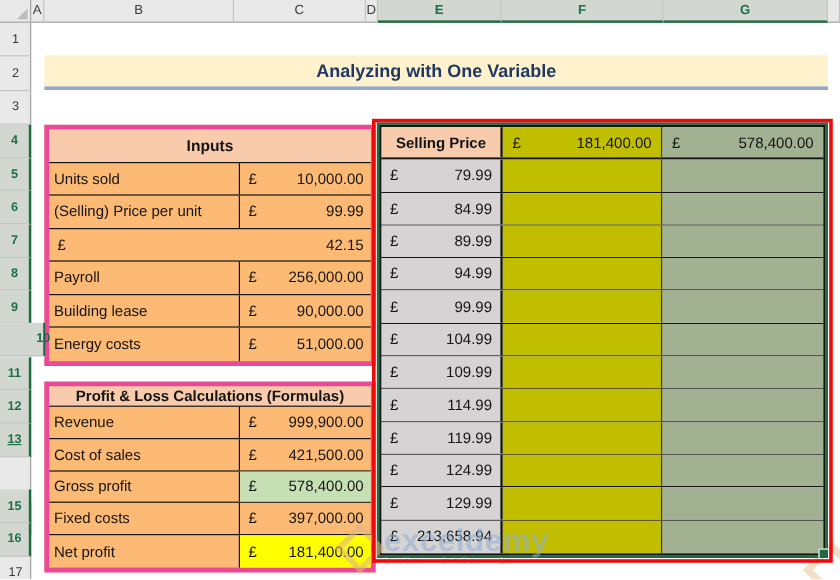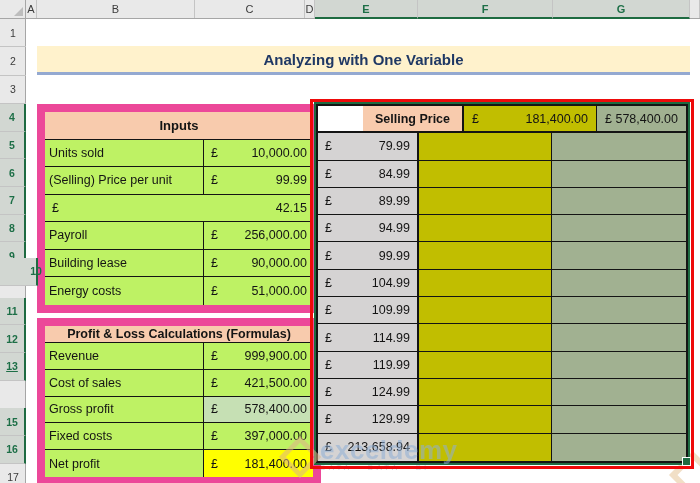--- a/index.html
+++ b/index.html
@@ -24,22 +24,22 @@
   .tri { position:absolute; right:2px; bottom:2px; width:0; height:0;
          border-left:9px solid transparent; border-bottom:9px solid #BDBDBD; }
 
   
   .title-cell { position:absolute; left:37px; top:46px; width:653px; height:29px;
                 background:var(--title_bg); border-bottom:3px solid #94A9D1; box-sizing:border-box;
                 display:flex; align-items:center; justify-content:center;
                 font-weight:bold; font-size:15px; color:var(--title_text); z-index:1; }
 
   
-  .tbl { position:absolute; left:37px; width:268px; background:#bef264;
-         border:8px solid #ec4899; box-sizing:content-box; z-index:2; }
+  .tbl { position:absolute; left:37px; width:268px; background:#fdba74;
+         border:4px solid #ec4899; box-sizing:content-box; z-index:2; }
   #inputs-table { top:104px; }
   #pnl-table { top:318px; }
   .tbl-head { height:27.5px; background:var(--peach_header); display:flex; align-items:center; justify-content:center;
               font-weight:bold; font-size:13px; color:#141414; border-bottom:1px solid #141414; box-sizing:border-box; }
   #pnl-table .tbl-head { height:17px; font-size:12.5px; }
   .t-row { display:flex; height:27.5px; border-bottom:1px solid #141414; box-sizing:border-box;justify-content:center; }
   #pnl-table .t-row { height:26.8px; }
   .t-row:last-child { border-bottom:none; }
   .t-label { width:159px; border-right:1px solid #141414; display:flex; align-items:center;
              padding-left:4px; font-size:12.5px; color:#141414; box-sizing:border-box; }
@@ -55,21 +55,21 @@
         border:2px solid #141414; box-sizing:border-box; box-shadow:0 0 0 2px var(--selection_green); z-index:3; }
   .dt-row { display:flex; height:27.3px; border-bottom:1px solid #141414; box-sizing:border-box; }
   .dt-row:last-child { border-bottom:none; }
   .dt-row.dt-header { border-bottom:2px solid #141414; }
   .dt-cell { display:flex; align-items:center; box-sizing:border-box; font-size:12.5px; color:#141414; overflow:hidden; }
   .dt-cell.e { width:101px; background:var(--gray_column); border-right:2px solid #141414;
                justify-content:space-between; padding:0 7px; }
   .dt-cell.f { width:133px; background:var(--olive_column); border-right:1.5px solid #141414;
                justify-content:space-between; padding:0 8px; }
   .dt-cell.g { flex:1; background:var(--sage_column); justify-content:space-between; padding:0 8px; }
-  .dt-header .dt-cell.e { background:var(--peach_header); font-weight:bold; justify-content:center; padding:0;margin-left:45px; }
+  .dt-header .dt-cell.e { background:var(--peach_header); font-weight:bold; justify-content:center; padding:0; }
   .fill-handle { position:absolute; right:-5px; bottom:-5px; width:7px; height:7px;
                  background:var(--selection_green); border:1px solid #fff; z-index:6; }
 
   
   .watermark { position:absolute; left:281px; top:438px; display:flex; gap:1px; align-items:flex-end;
                opacity:0.55; z-index:4; pointer-events:none; }
   .wm-logo { width:20px; height:20px; border:5px solid #DDB487; transform:rotate(45deg); margin:3px 4px 0 4px; }
   .wm-brand { font-size:26px; font-weight:bold; color:#8FAFD6; letter-spacing:0.5px; line-height:24px; }
   .wm-tag { font-size:8px; color:#9FB4D0; letter-spacing:3px; margin-top:1px; }
   .corner-glyph { position:absolute; left:676px; top:458px; width:22px; height:22px;
@@ -93,21 +93,21 @@
   <div class="row-strip" id="row-headers">
       <div class="row-h" style="top: 0px; height: 28.3px;">1</div>
       <div class="row-h" style="top: 28.3px; height: 28.3px;">2</div>
       <div class="row-h" style="top: 56.6px; height: 28.4px;">3</div>
       <div class="row-h sel" style="top: 85px; height: 27.66px;">4</div>
       <div class="row-h sel" style="top: 112.66px; height: 27.66px;">5</div>
       <div class="row-h sel" style="top: 140.32px; height: 27.66px;">6</div>
       <div class="row-h sel" style="top: 167.98px; height: 27.66px;">7</div>
       <div class="row-h sel" style="top: 195.64px; height: 27.66px;">8</div>
       <div class="row-h sel" style="top: 223.3px; height: 27.66px;">9</div>
-      <div class="row-h sel" style="top: 239px; height: 27.66px; padding-left: 36px;">10</div>
+      <div class="row-h sel" style="top: 250px; height: 27.66px; padding-left: 36px;">10</div>
       <div class="row-h sel" style="top: 278.62px; height: 27.66px;">11</div>
       <div class="row-h sel" style="top: 306.28px; height: 27.66px;">12</div>
       <div class="row-h sel" style="top: 333.94px; height: 27.66px; text-decoration: underline;">13</div>
       <div class="row-h sel" style="top: 361.6px; height: 27.66px; margin-top: 38px;">14</div>
       <div class="row-h sel" style="top: 389.26px; height: 27.66px;">15</div>
       <div class="row-h sel" style="top: 416.92px; height: 27.66px;">16</div>
       <div class="row-h" style="top: 444.58px; height: 27.66px;">17</div>
     </div>
   <div class="corner-cell">
     <div class="tri"></div>

